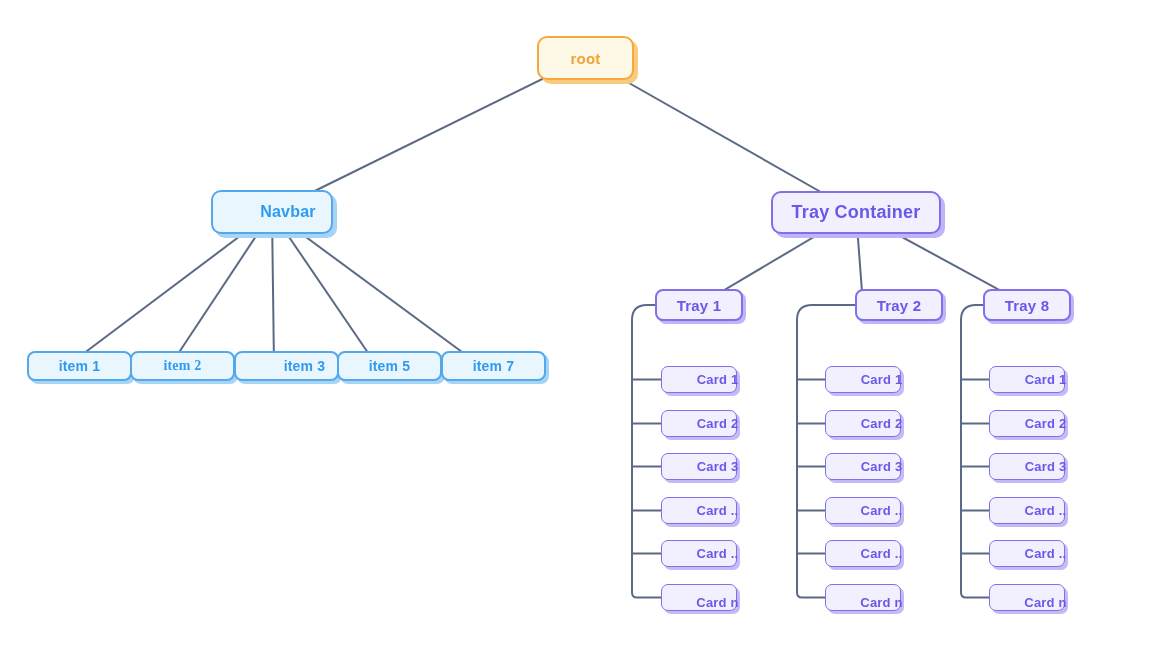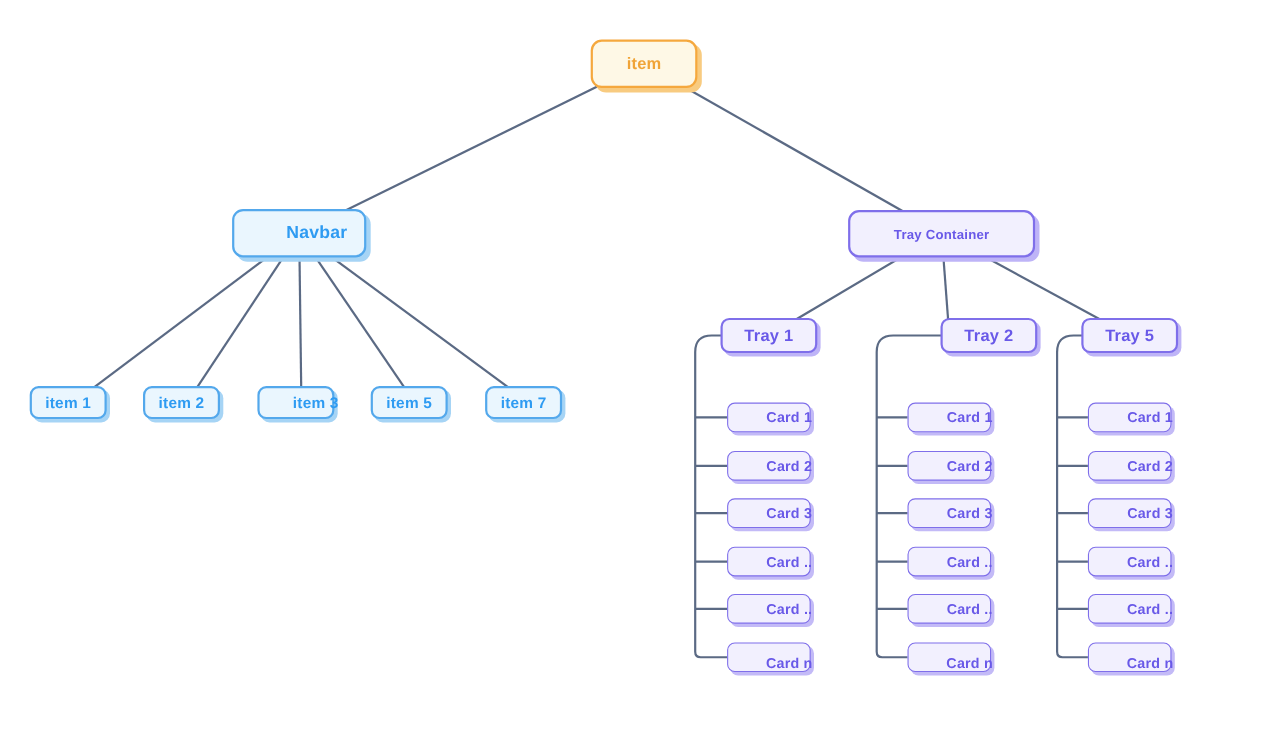--- a/index.html
+++ b/index.html
@@ -65,24 +65,24 @@
   .node.purple.card {
     border-width: 1.5px;
     border-radius: 7px;
     box-shadow: 3px 3px 0 0 #c3baf7;
     padding-left: 37px;
   }
 
   
   #root-node        { left: 537px; top: 36px;  width: 97px;  height: 44px; font-size: 15px; }
   #navbar-node      { left: 211px; top: 190px; width: 122px; height: 44px; font-size: 16px; padding-left: 32px; }
-  #tray-container-node { left: 771px; top: 191px; width: 170px; height: 43px; font-size: 12px; align-items: center; }
-
-  .item { top: 351px; width: 70px; height: 30px; font-size: 14px; }
-  .i0 { left: 27px; }  .i1 { left: 130px; } .i2 { left: 234px; padding-left: 36px; }
+  #tray-container-node { left: 771px; top: 191px; width: 170px; height: 43px; font-size: 18px; align-items: center; }
+
+  .item { top: 351px; width: 105px; height: 30px; font-size: 14px; }
+  .i0 { left: 27px; }  .i1 { left: 130px; font-family: Liberation Serif, serif; } .i2 { left: 234px; padding-left: 36px; }
   .i3 { left: 337px; } .i4 { left: 441px; }
 
   .tray { top: 289px; width: 88px; height: 32px; font-size: 15px; }
   .tr0 { left: 655px; } .tr1 { left: 819px; margin-left: 36px; } .tr2 { left: 983px; }
 
   .card { width: 76px; height: 27px; font-size: 13px; }
   .c0 { left: 661px; } .c1 { left: 825px; } .c2 { left: 989px; }
   .r0 { top: 366px; } .r1 { top: 410px; justify-content: center; } .r2 { top: 453px; text-align: right; }
   .r3 { top: 497px; } .r4 { top: 540px; } .r5 { top: 584px; align-items: flex-end; }
 </style>
@@ -113,21 +113,21 @@
     <path d="M 863 305 L 812 305 Q 797 305 797 320 L 797 592.5 Q 797 597.5 802 597.5 L 825 597.5
              M 797 379.5 L 825 379.5  M 797 423.5 L 825 423.5  M 797 466.5 L 825 466.5
              M 797 510.5 L 825 510.5  M 797 553.5 L 825 553.5"></path>
 
     <path d="M 1027 305 L 976 305 Q 961 305 961 320 L 961 592.5 Q 961 597.5 966 597.5 L 989 597.5
              M 961 379.5 L 989 379.5  M 961 423.5 L 989 423.5  M 961 466.5 L 989 466.5
              M 961 510.5 L 989 510.5  M 961 553.5 L 989 553.5"></path>
   </svg>
 
   <div class="node orange" id="root-node">
-    <span>item</span>
+    <span>root</span>
   </div>
 
   <div class="node blue" id="navbar-node">
     <span>Navbar</span>
   </div>
   <div class="node blue small item i0">
     <span>item 1</span>
   </div>
   <div class="node blue small item i1">
     <span>item 2</span>
@@ -146,21 +146,21 @@
     <span>Tray Container</span>
   </div>
 
   <div class="node purple small tray tr0">
     <span>Tray 1</span>
   </div>
   <div class="node purple small tray tr1">
     <span>Tray 2</span>
   </div>
   <div class="node purple small tray tr2">
-    <span>Tray 5</span>
+    <span>Tray 8</span>
   </div>
 
   <div class="node purple small card c0 r0">
     <span>Card 1</span>
   </div>
   <div class="node purple small card c0 r1">
     <span>Card 2</span>
   </div>
   <div class="node purple small card c0 r2">
     <span>Card 3</span>

